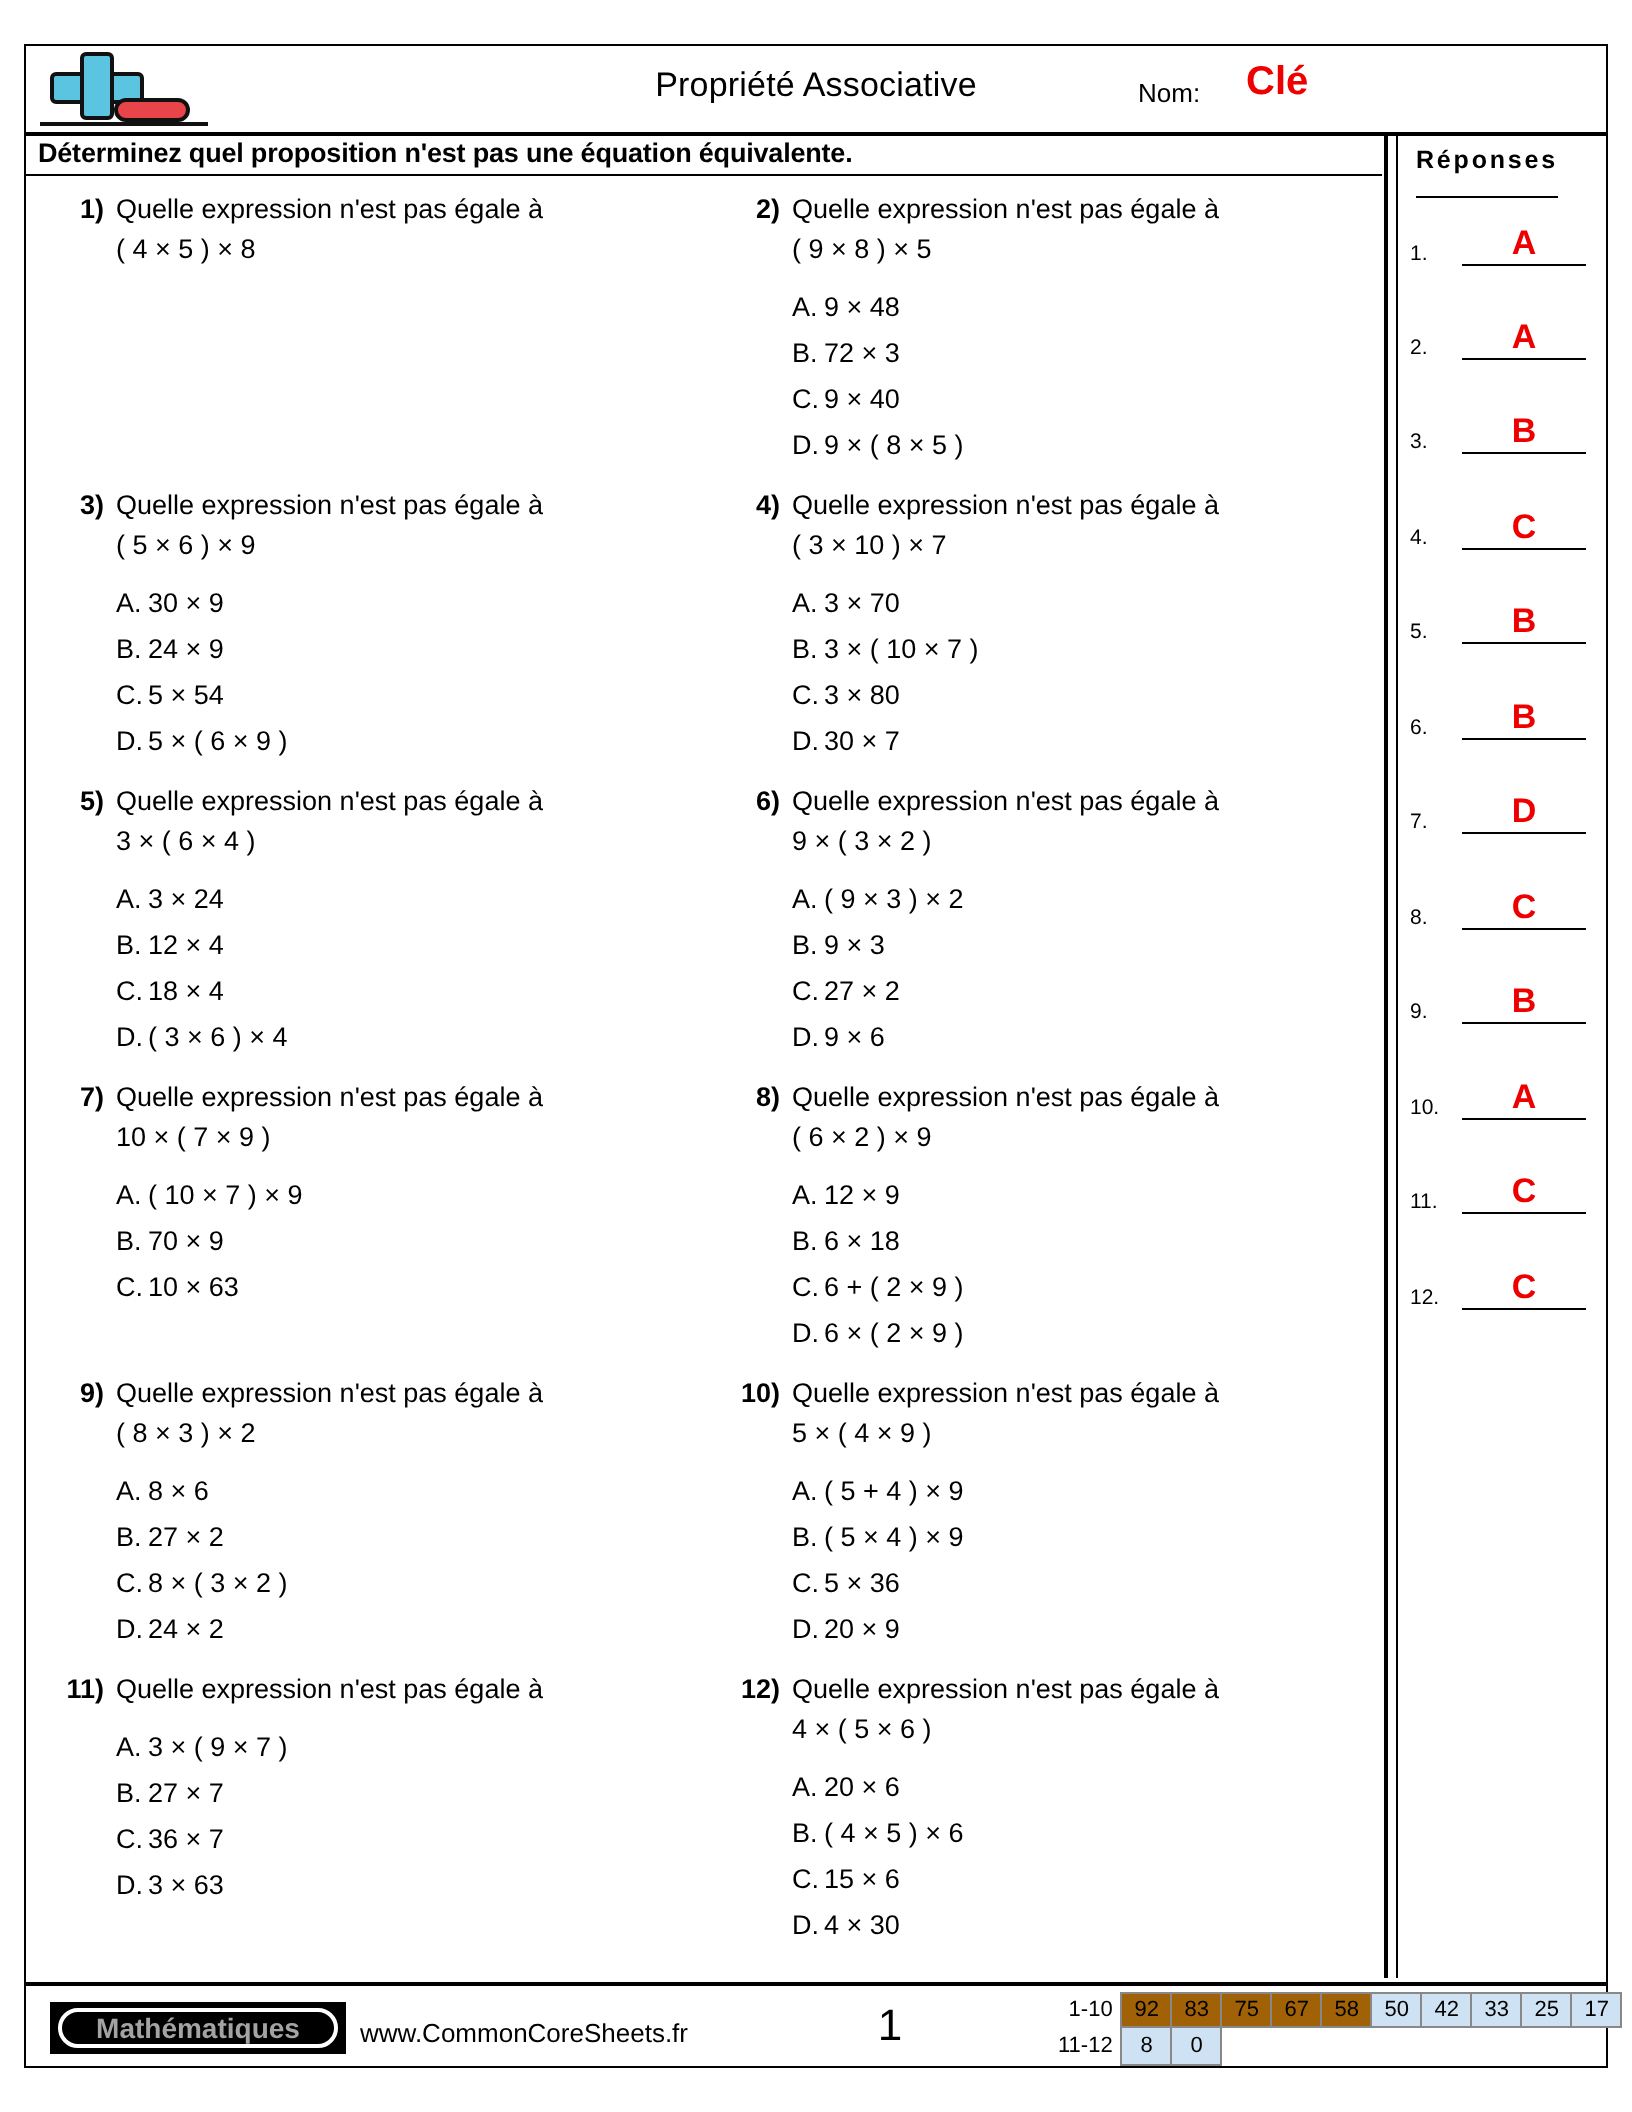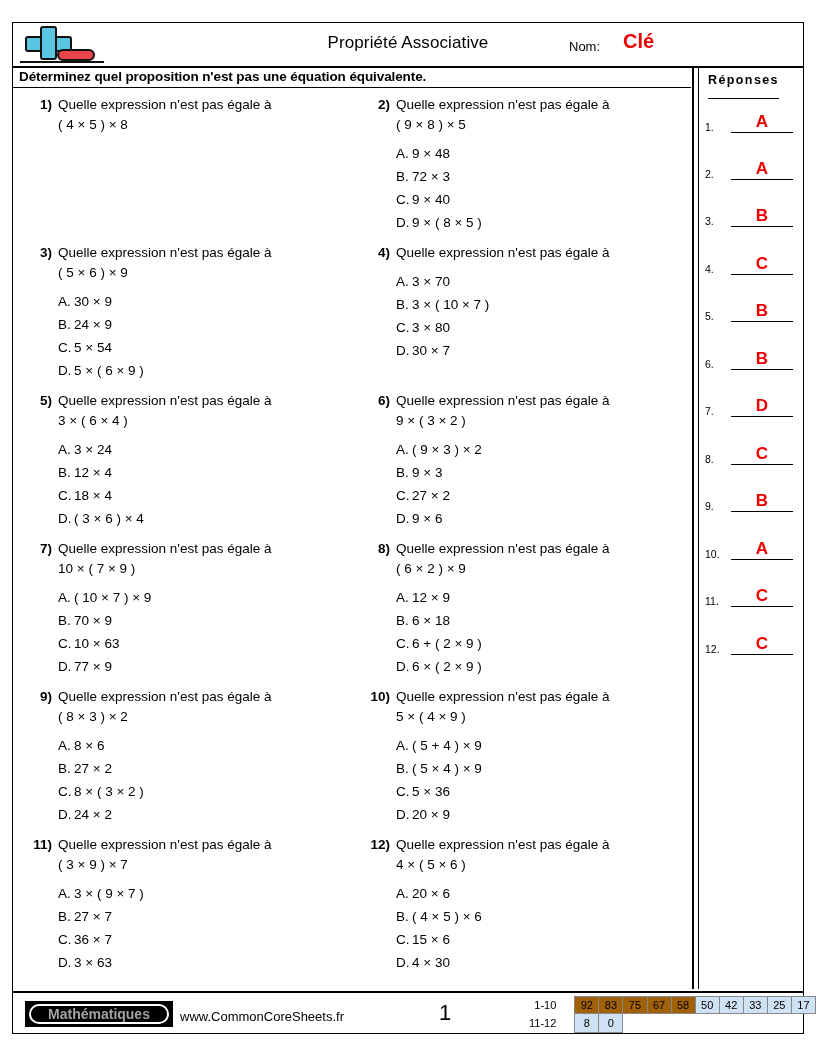--- a/index.html
+++ b/index.html
@@ -319,21 +319,21 @@
     position: absolute;
     left: 528px;
     top: 996px;
   }
   .scale table {
     border-collapse: collapse;
   }
   .scale td.lbl {
     font-size: 11px;
     text-align: right;
-    padding-right: 18px;
+    padding-right: 4px;
     border: none;
     white-space: nowrap;
   }
   .scale td.cell {
     border: 1px solid #888;
     width: 22px;
     height: 16px;
     text-align: center;
     font-size: 11px;
     background: #a16207;
@@ -477,42 +477,40 @@
       </div>
       <div class="qblock">
         <div class="qnum">7)</div>
         <div class="qbody">
           <div class="qprompt">Quelle expression n'est pas égale à</div>
           <div class="qexpr">10 × ( 7 × 9 )</div>
           <div class="choices">
             <div class="choice"><span class="cl">A.</span><span>( 10 × 7 ) × 9</span></div>
             <div class="choice"><span class="cl">B.</span><span>70 × 9</span></div>
             <div class="choice"><span class="cl">C.</span><span>10 × 63</span></div>
-            <div class="choice"><span class="cl">D.</span><span>77 × 9</span></div>
           </div>
         </div>
       </div>
       <div class="qblock">
         <div class="qnum">9)</div>
         <div class="qbody">
           <div class="qprompt">Quelle expression n'est pas égale à</div>
           <div class="qexpr">( 8 × 3 ) × 2</div>
           <div class="choices">
             <div class="choice"><span class="cl">A.</span><span>8 × 6</span></div>
             <div class="choice"><span class="cl">B.</span><span>27 × 2</span></div>
             <div class="choice"><span class="cl">C.</span><span>8 × ( 3 × 2 )</span></div>
             <div class="choice"><span class="cl">D.</span><span>24 × 2</span></div>
           </div>
         </div>
       </div>
       <div class="qblock">
         <div class="qnum">11)</div>
         <div class="qbody">
           <div class="qprompt">Quelle expression n'est pas égale à</div>
-          <div class="qexpr">( 3 × 9 ) × 7</div>
           <div class="choices">
             <div class="choice"><span class="cl">A.</span><span>3 × ( 9 × 7 )</span></div>
             <div class="choice"><span class="cl">B.</span><span>27 × 7</span></div>
             <div class="choice"><span class="cl">C.</span><span>36 × 7</span></div>
             <div class="choice"><span class="cl">D.</span><span>3 × 63</span></div>
           </div>
         </div>
       </div>
     </div>
   <div class="qcol right" id="qcol-right">
@@ -526,20 +524,21 @@
             <div class="choice"><span class="cl">B.</span><span>72 × 3</span></div>
             <div class="choice"><span class="cl">C.</span><span>9 × 40</span></div>
             <div class="choice"><span class="cl">D.</span><span>9 × ( 8 × 5 )</span></div>
           </div>
         </div>
       </div>
       <div class="qblock">
         <div class="qnum">4)</div>
         <div class="qbody">
           <div class="qprompt">Quelle expression n'est pas égale à</div>
+          <div class="qexpr">( 3 × 10 ) × 7</div>
           <div class="choices">
             <div class="choice"><span class="cl">A.</span><span>3 × 70</span></div>
             <div class="choice"><span class="cl">B.</span><span>3 × ( 10 × 7 )</span></div>
             <div class="choice"><span class="cl">C.</span><span>3 × 80</span></div>
             <div class="choice"><span class="cl">D.</span><span>30 × 7</span></div>
           </div>
         </div>
       </div>
       <div class="qblock">
         <div class="qnum">6)</div>

